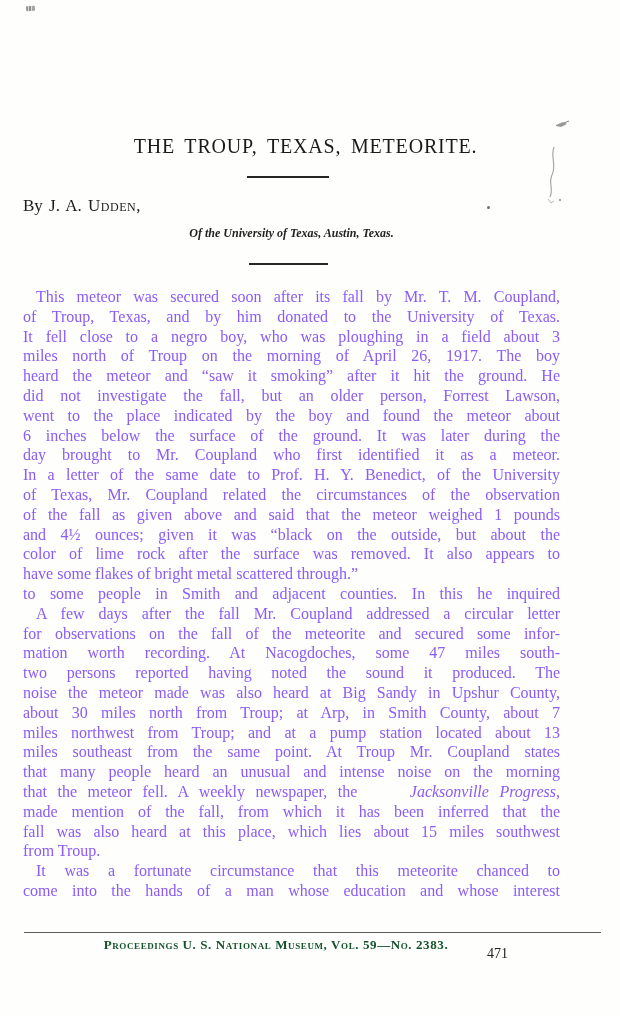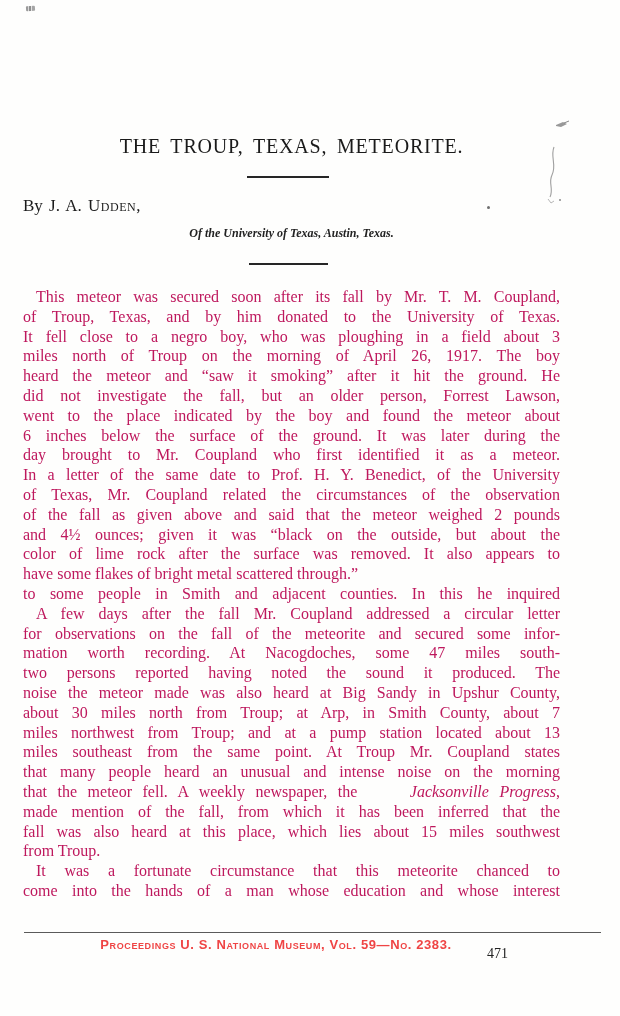--- a/index.html
+++ b/index.html
@@ -9,21 +9,21 @@
     height: 1016px;
     background: #fefefd;
     overflow: hidden;
     font-family: "Liberation Serif", serif;
     color: #1d1d1d;
   }
 
   
   .title {
     position: absolute;
-    top: 135px; left: 23px; width: 537px;
+    top: 135px; left: 37px; width: 537px;
     margin: 0;
     text-align: center;
     font-size: 20px;
     font-weight: 500;
     letter-spacing: 0.8px;
     word-spacing: 4px;
     color: #1a1a1a;
   }
   .rule { position: absolute; background: #262626; height: 2px; }
   .rule1 { top: 176px; left: 247px; width: 82px; }
@@ -50,38 +50,38 @@
   
   .body-col {
     position: absolute;
     top: 287px; left: 23px; width: 537px;
   }
   .line {
     height: 19.8px;
     line-height: 19.8px;
     font-size: 16px;
     white-space: normal;
-    color: #be185d;
+    color: #8b5cf6;
   }
   .just { text-align: justify; text-align-last: justify; }
   .indent { text-indent: 13px; }
   .line i { font-style: italic; margin-left: 42px; }
 
   
   .footrule { position: absolute; top: 932px; left: 24px; width: 577px; height: 1px; background: #5a5a5a; }
   .footcap {
     position: absolute;
     top: 937px; left: 23px; width: 506px;
     text-align: center;
-    font-family: Liberation Sans, sans-serif;
+    font-family: Liberation Serif, serif;
     font-variant: small-caps;
     font-weight: bold;
     font-size: 13px;
     letter-spacing: 0.6px;
-    color: #ef4444;
+    color: #14532d;
   }
   .pagenum {
     position: absolute;
     top: 946px; left: 487px;
     font-size: 14px;
     color: #222;
   }
 
   
   .smudge-tl {
@@ -122,21 +122,21 @@
     <div class="line just">of Troup, Texas, and by him donated to the University of Texas.</div>
     <div class="line just">It fell close to a negro boy, who was ploughing in a field about 3</div>
     <div class="line just">miles north of Troup on the morning of April 26, 1917.  The boy</div>
     <div class="line just">heard the meteor and “saw it smoking” after it hit the ground.  He</div>
     <div class="line just">did not investigate the fall, but an older person, Forrest Lawson,</div>
     <div class="line just">went to the place indicated by the boy and found the meteor about</div>
     <div class="line just">6 inches below the surface of the ground.  It was later during the</div>
     <div class="line just">day brought to Mr. Coupland who first identified it  as a meteor.</div>
     <div class="line just">In a letter of the same date to Prof. H. Y. Benedict, of the University</div>
     <div class="line just">of Texas, Mr. Coupland related the circumstances of the observation</div>
-    <div class="line just">of the fall as given above and said that the meteor weighed 2 pounds</div>
+    <div class="line just">of the fall as given above and said that the meteor weighed 1 pounds</div>
     <div class="line just">and 4½ ounces; given it was “black on the outside, but about the</div>
     <div class="line just">color of lime rock after the surface was removed.  It also appears to</div>
     <div class="line">have some flakes of bright metal scattered through.”</div>
 
     <div class="line just">to some people in Smith and adjacent counties.  In this he inquired</div>
     <div class="line just indent">A few days after the fall Mr. Coupland addressed a circular letter</div>
     <div class="line just">for observations on the fall of the meteorite and secured some infor-</div>
     <div class="line just">mation worth recording.  At Nacogdoches, some 47 miles south-</div>
     <div class="line just">two persons reported having noted the sound it produced.  The</div>
     <div class="line just">noise the meteor made was also heard at Big Sandy in Upshur County,</div>

